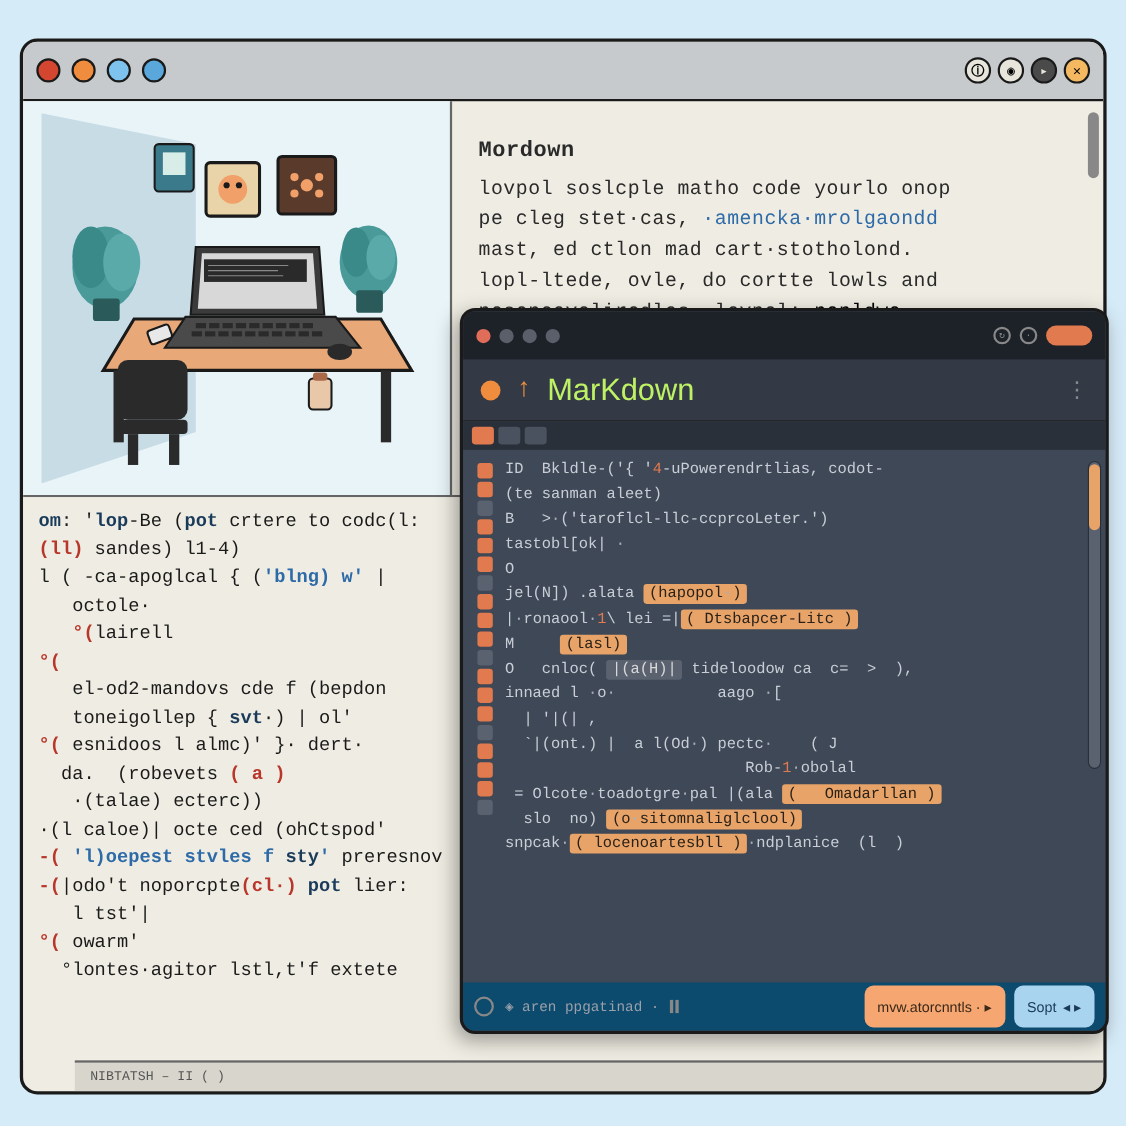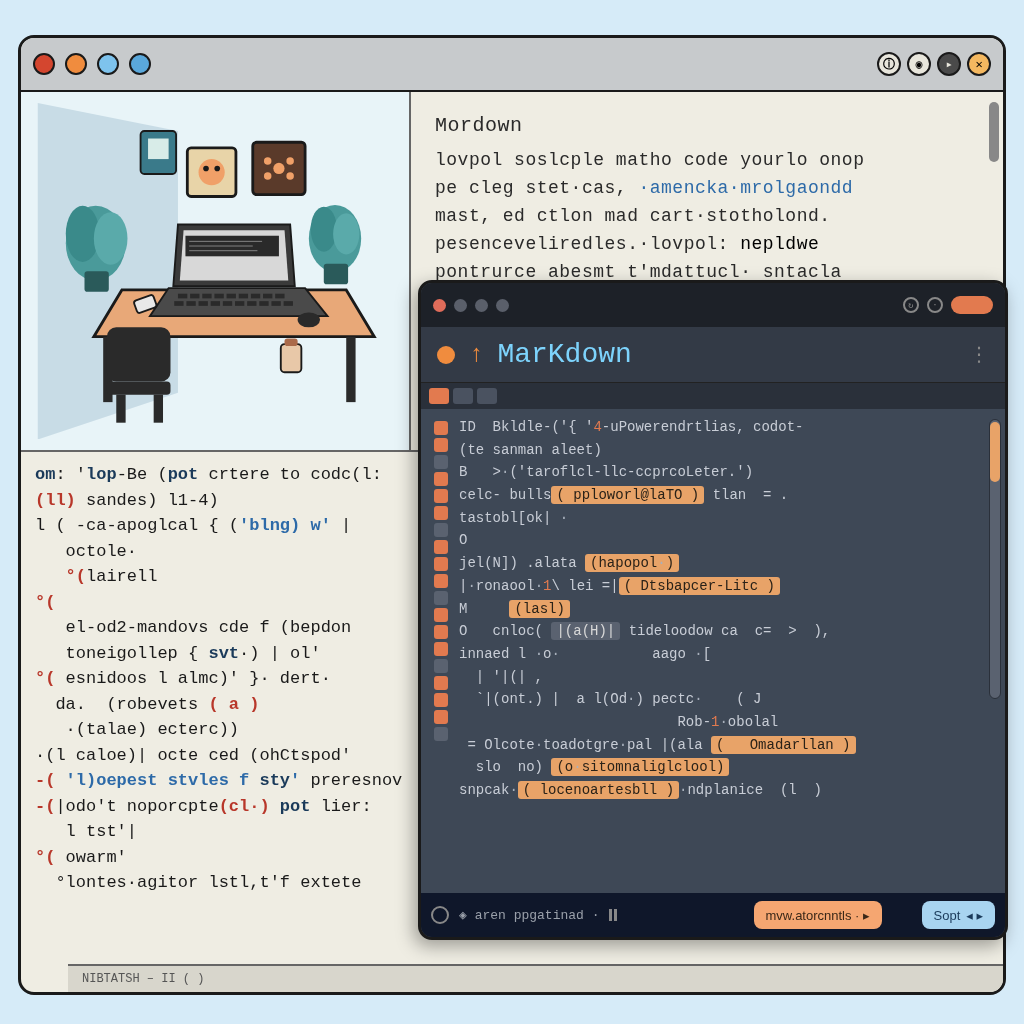--- a/index.html
+++ b/index.html
@@ -51,21 +51,21 @@
   width: 390px; border-right: 2px solid #666;
   display: flex; align-items: center; justify-content: center;
   background: #e8f4f8;
 }
 .prose-panel {
   flex: 1; padding: 18px 24px;
   font-size: 18px; line-height: 1.55;
   color: #2a2a2a; letter-spacing: 0.5px;
   position: relative;
 }
-.prose-title { font-weight: normal; font-size: 20px; margin-bottom: 6px; }
+.prose-title { font-weight: bold; font-size: 20px; margin-bottom: 6px; margin-top: 12px; }
 .prose-line span.hl-blue { color: #2d6aa8; }
 .prose-line span.hl-red { color: #000000; }
 .prose-scrollbar {
   position: absolute; right: 4px; top: 10px;
   width: 10px; height: 60px;
   background: #888; border-radius: 5px;
 }
 
 .code-panel {
   flex: 1; padding: 10px 14px;
@@ -122,22 +122,22 @@
   border-bottom: 1px solid #222;
 }
 .front-header .dot {
   width: 18px; height: 18px; border-radius: 50%;
   background: #f08c3e; margin-right: 14px;
 }
 .front-header .arrow {
   color: #f08c3e; font-size: 24px; font-weight: bold; margin-right: 14px;
 }
 .front-title {
-  color: #7dd3fc; font-size: 28px; font-weight: 500;
-  font-family: Liberation Mono, monospace;
+  color: #bef264; font-size: 28px; font-weight: 500;
+  font-family: Liberation Sans, sans-serif;
 }
 .front-header-right { margin-left: auto; color: #888; font-size: 20px; }
 
 .tabstrip {
   height: 26px; background: #2a303a;
   display: flex; align-items: center; padding: 0 8px; gap: 4px;
 }
 .tab { width: 20px; height: 16px; background: #4a5260; border-radius: 3px; }
 .tab.active { background: #e27a4f; }
 
@@ -171,31 +171,30 @@
   background: #5a6270; border-radius: 6px;
   border: 1px solid #2a303a;
 }
 .editor-scroll-thumb {
   width: 10px; height: 60px;
   background: #e8a368; border-radius: 5px;
   margin: 2px auto;
 }
 
 .front-statusbar {
-  height: 44px; background: #0f172a;
+  height: 44px; background: #0c4a6e;
   display: flex; align-items: center; padding: 0 10px; 
 }
 .fs-left { display: flex; align-items: center; gap: 10px; color: #9aa0aa; font-size: 13px; }
 .fs-circ { width: 18px; height: 18px; border-radius: 50%; border: 2px solid #888; }
 .fs-right { margin-left: auto; display: flex; gap: 8px; align-items: center; }
 .fs-btn {
-  height: 28px; padding: 0 12px; border-radius: 8px;
+  height: 38px; padding: 0 12px; border-radius: 8px;
   display: flex; align-items: center; font-size: 13px;
   font-family: 'Segoe UI', sans-serif;
-  margin-left: 32px;
 }
 .fs-btn.orange { background: #f5a671; color: #3a2818; }
 .fs-btn.blue { background: #a8d4f0; color: #1a3a5a; gap: 6px; }
 .pause-icon { display: flex; gap: 2px; }
 .pause-icon span { width: 3px; height: 12px; background: #888; }
 
 
 .illustration svg { width: 94%; height: 94%; }
 </style>
 </head>
@@ -294,20 +293,21 @@
           <rect x="84" y="312" width="10" height="30" fill="#2a2a2a"></rect>
           <rect x="124" y="312" width="10" height="30" fill="#2a2a2a"></rect>
         </svg>
       </div>
       <div class="prose-panel">
         <div class="prose-title">Mordown</div>
         <div id="prose-lines">
             <div class="prose-line">lovpol soslcple matho code yourlo onop</div>
             <div class="prose-line">pe cleg stet·cas, <span class="hl-blue">·amencka·mrolgaondd</span></div>
             <div class="prose-line">mast, ed ctlon mad cart·stotholond.</div>
+            <div class="prose-line">lopl-ltede, ovle, do cortte lowls and</div>
             <div class="prose-line">pesenceveliredles.·lovpol: <span class="hl-red">nepldwe</span></div>
             <div class="prose-line">pontrurce abesmt t'mdattucl· sntacla</div>
           </div>
         <div class="prose-scrollbar"></div>
       </div>
     </div>
     <div class="code-panel">
       <div id="light-code">
           <div class="line"><span class="kw-navy">om</span>: '<span class="kw-navy">lop</span>-Be (<span class="kw-navy">pot</span> crtere to codc(l:</div>
           <div class="line"><span class="kw-red">(ll)</span> sandes) l1-4)</div>
@@ -379,21 +379,20 @@
         <div class="ln-mark off"></div>
         <div class="ln-mark"></div>
         <div class="ln-mark"></div>
         <div class="ln-mark"></div>
         <div class="ln-mark off"></div>
       </div>
     <div class="code-body" id="dark-code">
         <div class="line">ID  Bkldle-('{ '<span class="num">4</span>-uPowerendrtlias, codot-</div>
         <div class="line">(te sanman aleet)</div>
         <div class="line">B   &gt;<span class="sym">·</span>('taroflcl-llc-ccprcoLeter.')</div>
-        <div class="line">celc- bulls<span class="tok">( pploworl@laTO )</span> tlan  = .</div>
         <div class="line">tastobl[ok| <span class="sym">·</span></div>
         <div class="line">O</div>
         <div class="line">jel(N]) .alata <span class="tok">(hapopol<span class="sym">·</span>)</span></div>
         <div class="line">|<span class="sym">·</span>ronaool<span class="sym">·</span><span class="num">1</span>\ lei =|<span class="tok">( Dtsbapcer-Litc )</span></div>
         <div class="line"></div>
         <div class="line">M     <span class="tok">(lasl)</span></div>
         <div class="line">O   cnloc( <span class="tok2">|(a(H)|</span> tideloodow ca  c=  &gt;  ),</div>
         <div class="line">innaed l <span class="sym">·</span>o<span class="sym">·</span>           aago <span class="sym">·</span>[</div>
         <div class="line">  | '|(| ,</div>
         <div class="line">  `|(ont.) |  a l(Od<span class="sym">·</span>) pectc<span class="sym">·</span>    ( J</div>

